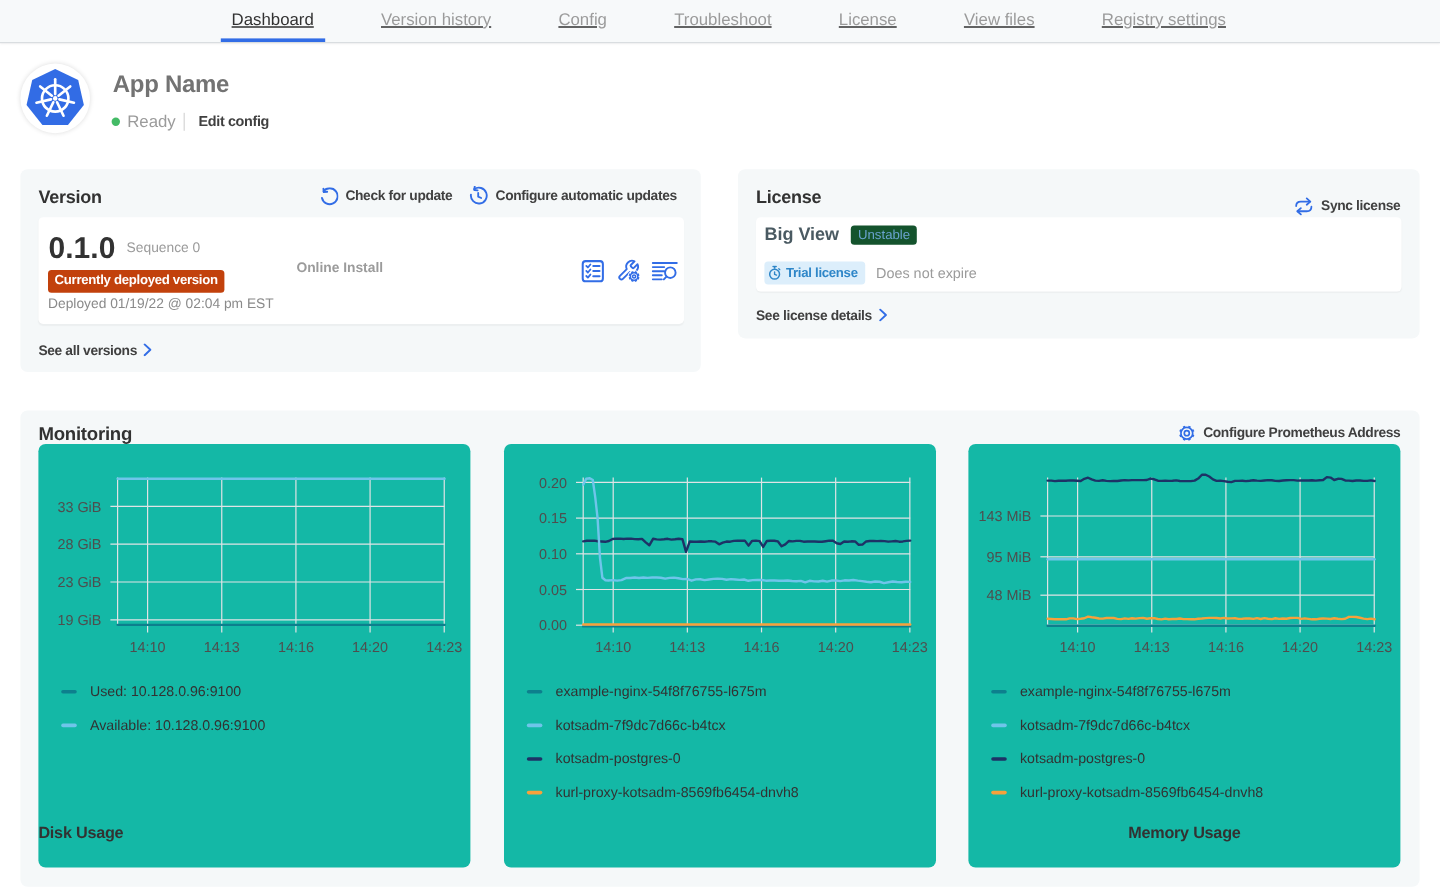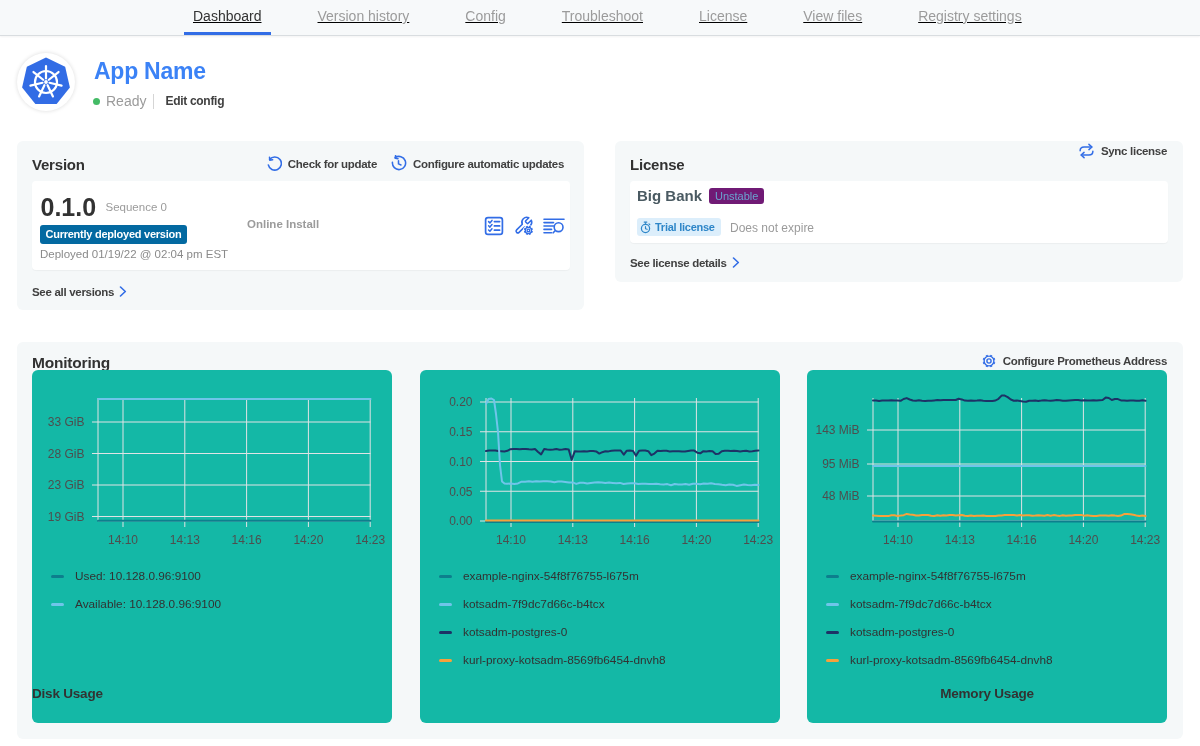--- a/index.html
+++ b/index.html
@@ -33,21 +33,21 @@
       <line x1="29.00" y1="25.40" x2="29.00" y2="13.00" stroke="#fff" stroke-width="2.2" stroke-linecap="round"></line>
       <line x1="31.81" y1="26.76" x2="41.51" y2="19.02" stroke="#fff" stroke-width="2.2" stroke-linecap="round"></line>
       <line x1="32.51" y1="29.80" x2="44.60" y2="32.56" stroke="#fff" stroke-width="2.2" stroke-linecap="round"></line>
       <line x1="30.56" y1="32.24" x2="35.94" y2="43.42" stroke="#fff" stroke-width="2.2" stroke-linecap="round"></line>
       <line x1="27.44" y1="32.24" x2="22.06" y2="43.42" stroke="#fff" stroke-width="2.2" stroke-linecap="round"></line>
       <line x1="25.49" y1="29.80" x2="13.40" y2="32.56" stroke="#fff" stroke-width="2.2" stroke-linecap="round"></line>
       <line x1="26.19" y1="26.76" x2="16.49" y2="19.02" stroke="#fff" stroke-width="2.2" stroke-linecap="round"></line>
       <circle cx="29" cy="29" r="1.9" fill="#fff"></circle>
     </svg>
   </div>
-<div style="position:absolute;left:94px;top:57px;font-size:23px;font-weight:700;letter-spacing:-0.25px;color:#3b82f6;line-height:28px">App Name</div>
+<div style="position:absolute;left:94px;top:57px;font-size:20px;font-weight:700;letter-spacing:-0.25px;color:#737373;line-height:28px">App Name</div>
 <div style="position:absolute;left:93px;top:93px;height:16px;display:flex;align-items:center">
   <span style="width:7px;height:7px;border-radius:50%;background:#44bb66;display:inline-block"></span>
   <span style="font-size:14px;color:#9b9b9b;margin-left:6px">Ready</span>
   <span style="width:1px;height:15px;background:#d5d5d5;margin:0 11px 0 7px"></span>
   <span class="blink" style="font-size:12px">Edit config</span>
 </div>
 
 <div class="card" style="left:17px;top:141px;width:567px;height:169px">
   <div style="position:absolute;left:15px;top:15px" class="ctitle">Version</div>
   <div style="position:absolute;right:20px;top:14px;height:17px;display:flex;align-items:center">
@@ -67,21 +67,21 @@
             <path d="M5.6 0.5 L5.2 3.3 L8.0 3.7" fill="none" stroke="#326de6" stroke-width="1.55" stroke-linecap="round" stroke-linejoin="round"></path>
             <path d="M8.5 5.8 L8.5 8.9 L11 10.0" fill="none" stroke="#326de6" stroke-width="1.55" stroke-linecap="round" stroke-linejoin="round"></path>
           </svg>
         </span>
         <span class="blink">Configure automatic updates</span>
       </span>
   </div>
   <div class="inner" style="left:15px;top:40px;width:538px;height:89px">
     <div style="position:absolute;left:8.5px;top:14px;font-size:25px;font-weight:700;color:#323232;line-height:25px">0.1.0</div>
     <div style="position:absolute;left:73.5px;top:19.5px;font-size:11.5px;color:#9b9b9b">Sequence 0</div>
-    <div style="position:absolute;left:8px;top:43.5px;background:#0369a1;color:#fff;font-size:11px;font-weight:700;letter-spacing:-0.25px;border-radius:3px;padding:3.5px 5.5px;line-height:12px">Currently deployed version</div>
+    <div style="position:absolute;left:8px;top:43.5px;background:#c2410c;color:#fff;font-size:11px;font-weight:700;letter-spacing:-0.25px;border-radius:3px;padding:3.5px 5.5px;line-height:12px">Currently deployed version</div>
     <div style="position:absolute;left:8px;top:67px;font-size:11.5px;color:#8a8a8a">Deployed 01/19/22 @ 02:04 pm EST</div>
     <div style="position:absolute;left:215px;top:37px;font-size:11.5px;font-weight:700;color:#9b9b9b">Online Install</div>
     <div style="position:absolute;left:452px;top:34px;display:flex;align-items:center">
       <span style="margin-right:9px;display:flex">
           <svg width="20" height="20" viewBox="0 0 20 20">
             <rect x="1.6" y="1.6" width="16.8" height="16.8" rx="2.4" fill="none" stroke="#326de6" stroke-width="1.7"></rect>
             <path d="M4.6 5.6 L5.9 6.9 L8.0 4.4" fill="none" stroke="#326de6" stroke-width="1.5" stroke-linecap="round" stroke-linejoin="round"></path>
             <path d="M4.6 9.8 L5.9 11.1 L8.0 8.6" fill="none" stroke="#326de6" stroke-width="1.5" stroke-linecap="round" stroke-linejoin="round"></path>
             <path d="M4.6 14.0 L5.9 15.3 L8.0 12.8" fill="none" stroke="#326de6" stroke-width="1.5" stroke-linecap="round" stroke-linejoin="round"></path>
             <line x1="10.4" y1="5.6" x2="15.6" y2="5.6" stroke="#326de6" stroke-width="1.7" stroke-linecap="round"></line>
@@ -120,34 +120,34 @@
         </span>
     </div>
   </div>
   <div style="position:absolute;left:15px;top:144.5px" class="blink">See all versions<svg width="8" height="11" viewBox="0 0 8 11" style="margin-left:5px;vertical-align:-1px">
         <path d="M1.5 1 L6.3 5.5 L1.5 10" fill="none" stroke="#326de6" stroke-width="1.6" stroke-linecap="round" stroke-linejoin="round"></path>
       </svg></div>
 </div>
 
 <div class="card" style="left:615px;top:141px;width:568px;height:141px">
   <div style="position:absolute;left:15px;top:15px" class="ctitle">License</div>
-  <div style="position:absolute;right:16px;top:1px;height:17px;display:flex;align-items:center">
+  <div style="position:absolute;right:16px;top:22px;height:17px;display:flex;align-items:center">
     <span style="margin-right:7px;display:flex">
         <svg width="15" height="16" viewBox="0 0 16 17">
           <path d="M1.2 8.2 C1.2 5.4 2.6 4.2 5.4 4.2 L13.4 4.2" fill="none" stroke="#326de6" stroke-width="1.6" stroke-linecap="round"></path>
           <path d="M10.6 1.4 L13.8 4.2 L10.6 7.0" fill="none" stroke="#326de6" stroke-width="1.6" stroke-linecap="round" stroke-linejoin="round"></path>
           <path d="M14.8 8.8 C14.8 11.6 13.4 12.8 10.6 12.8 L2.6 12.8" fill="none" stroke="#326de6" stroke-width="1.6" stroke-linecap="round"></path>
           <path d="M5.4 10.0 L2.2 12.8 L5.4 15.6" fill="none" stroke="#326de6" stroke-width="1.6" stroke-linecap="round" stroke-linejoin="round"></path>
         </svg>
       </span>
       <span class="blink">Sync license</span>
   </div>
   <div class="inner" style="left:15px;top:40px;width:538px;height:62px">
-    <div style="position:absolute;left:7px;top:7px;font-size:15px;font-weight:700;color:#4a5a62;line-height:16px">Big Bank</div>
-    <div style="position:absolute;left:79px;top:7px;background:#701a75;color:#6aa3cf;font-size:11px;border-radius:3px;padding:2.5px 6px;line-height:11px">Unstable</div>
+    <div style="position:absolute;left:7px;top:7px;font-size:15px;font-weight:700;color:#4a5a62;line-height:16px">Big View</div>
+    <div style="position:absolute;left:79px;top:7px;background:#14532d;color:#6aa3cf;font-size:11px;border-radius:3px;padding:2.5px 6px;line-height:11px">Unstable</div>
     <div style="position:absolute;left:7px;top:37px;background:#dceefb;border-radius:3px;padding:2.5px 6px 2.5px 3px;font-size:11px;font-weight:700;letter-spacing:-0.25px;color:#2e86c8;line-height:12px"><svg width="11" height="13" viewBox="0 0 11 13" style="vertical-align:-2.5px">
           <circle cx="5.5" cy="7.5" r="4.1" fill="none" stroke="#2e86c8" stroke-width="1.25"></circle>
           <line x1="4.2" y1="1.1" x2="6.8" y2="1.1" stroke="#2e86c8" stroke-width="1.25" stroke-linecap="round"></line>
           <line x1="5.5" y1="1.3" x2="5.5" y2="2.9" stroke="#2e86c8" stroke-width="1.25"></line>
           <line x1="9.0" y1="2.9" x2="9.8" y2="3.7" stroke="#2e86c8" stroke-width="1.15" stroke-linecap="round"></line>
           <path d="M5.5 5.6 L5.5 7.7 L7.1 8.3" fill="none" stroke="#2e86c8" stroke-width="1.15" stroke-linecap="round" stroke-linejoin="round"></path>
         </svg><span style="margin-left:4px">Trial license</span></div>
     <div style="position:absolute;left:100px;top:40px;font-size:12px;color:#9b9b9b">Does not expire</div>
   </div>
   <div style="position:absolute;left:15px;top:116px" class="blink">See license details<svg width="8" height="11" viewBox="0 0 8 11" style="margin-left:5px;vertical-align:-1px">

